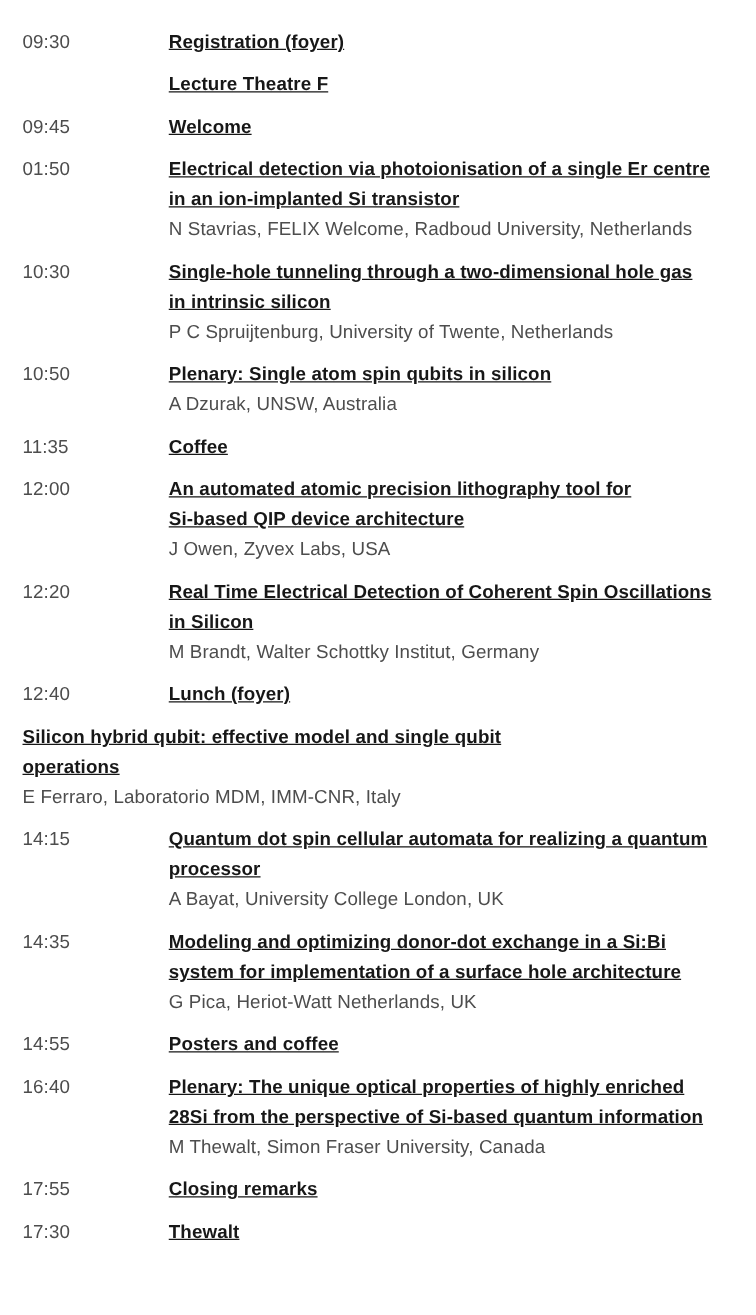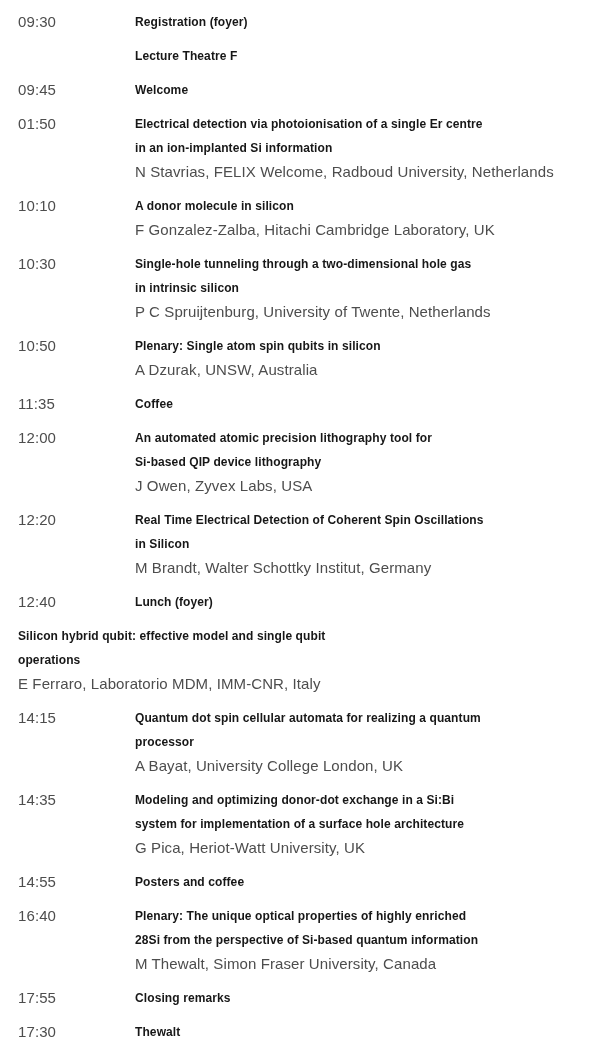--- a/index.html
+++ b/index.html
@@ -9,21 +9,21 @@
   }
   body {
     width: 605px;
     height: 1052px;
     overflow: hidden;
     font-family: "Liberation Sans", "DejaVu Sans", sans-serif;
     -webkit-font-smoothing: antialiased;
   }
   .programme {
     box-sizing: border-box;
-    padding: 10px 8px 0 18px;
+    padding: 22px 8px 0 18px;
     width: 518px;
   }
   .row {
     display: flex;
     align-items: flex-start;
     margin-bottom: 10px;
   }
   .time {
     flex: 0 0 117px;
     width: 117px;
@@ -31,26 +31,27 @@
     line-height: 24px;
     color: #4d4d4d;
     font-weight: 400;
     letter-spacing: 0.1px;
   }
   .content {
     flex: 1 1 auto;
     max-width: 470px;
   }
   .title-line {
-    font-size: 12px;
+    font-size: 15px;
     line-height: 24px;
     font-weight: 700;
     color: #171717;
     letter-spacing: 0.1px;
     white-space: nowrap;
+    text-decoration: underline;
   }
   .speaker {
     font-size: 15px;
     line-height: 24px;
     font-weight: 400;
     color: #4d4d4d;
     letter-spacing: 0.1px;
     white-space: nowrap;
   }
 </style>
@@ -76,32 +77,25 @@
     <div class="time">09:45</div>
     <div class="content">
         <div class="title-line">Welcome</div>
       </div>
   </div>
 
   <div class="row">
     <div class="time">01:50</div>
     <div class="content">
         <div class="title-line">Electrical detection via photoionisation of a single Er centre</div>
-        <div class="title-line">in an ion-implanted Si information</div>
+        <div class="title-line">in an ion-implanted Si transistor</div>
         <div class="speaker">N Stavrias, FELIX Welcome, Radboud University, Netherlands</div>
       </div>
   </div>
 
-  <div class="row">
-    <div class="time">10:10</div>
-    <div class="content">
-        <div class="title-line">A donor molecule in silicon</div>
-        <div class="speaker">F Gonzalez-Zalba, Hitachi Cambridge Laboratory, UK</div>
-      </div>
-  </div>
 
   <div class="row">
     <div class="time">10:30</div>
     <div class="content">
         <div class="title-line">Single-hole tunneling through a two-dimensional hole gas</div>
         <div class="title-line">in intrinsic silicon</div>
         <div class="speaker">P C Spruijtenburg, University of Twente, Netherlands</div>
       </div>
   </div>
 
@@ -117,21 +111,21 @@
     <div class="time">11:35</div>
     <div class="content">
         <div class="title-line">Coffee</div>
       </div>
   </div>
 
   <div class="row">
     <div class="time">12:00</div>
     <div class="content">
         <div class="title-line">An automated atomic precision lithography tool for</div>
-        <div class="title-line">Si-based QIP device lithography</div>
+        <div class="title-line">Si-based QIP device architecture</div>
         <div class="speaker">J Owen, Zyvex Labs, USA</div>
       </div>
   </div>
 
   <div class="row">
     <div class="time">12:20</div>
     <div class="content">
         <div class="title-line">Real Time Electrical Detection of Coherent Spin Oscillations</div>
         <div class="title-line">in Silicon</div>
         <div class="speaker">M Brandt, Walter Schottky Institut, Germany</div>
@@ -160,21 +154,21 @@
         <div class="title-line">processor</div>
         <div class="speaker">A Bayat, University College London, UK</div>
       </div>
   </div>
 
   <div class="row">
     <div class="time">14:35</div>
     <div class="content">
         <div class="title-line">Modeling and optimizing donor-dot exchange in a Si:Bi</div>
         <div class="title-line">system for implementation of a surface hole architecture</div>
-        <div class="speaker">G Pica, Heriot-Watt University, UK</div>
+        <div class="speaker">G Pica, Heriot-Watt Netherlands, UK</div>
       </div>
   </div>
 
   <div class="row">
     <div class="time">14:55</div>
     <div class="content">
         <div class="title-line">Posters and coffee</div>
       </div>
   </div>
 

